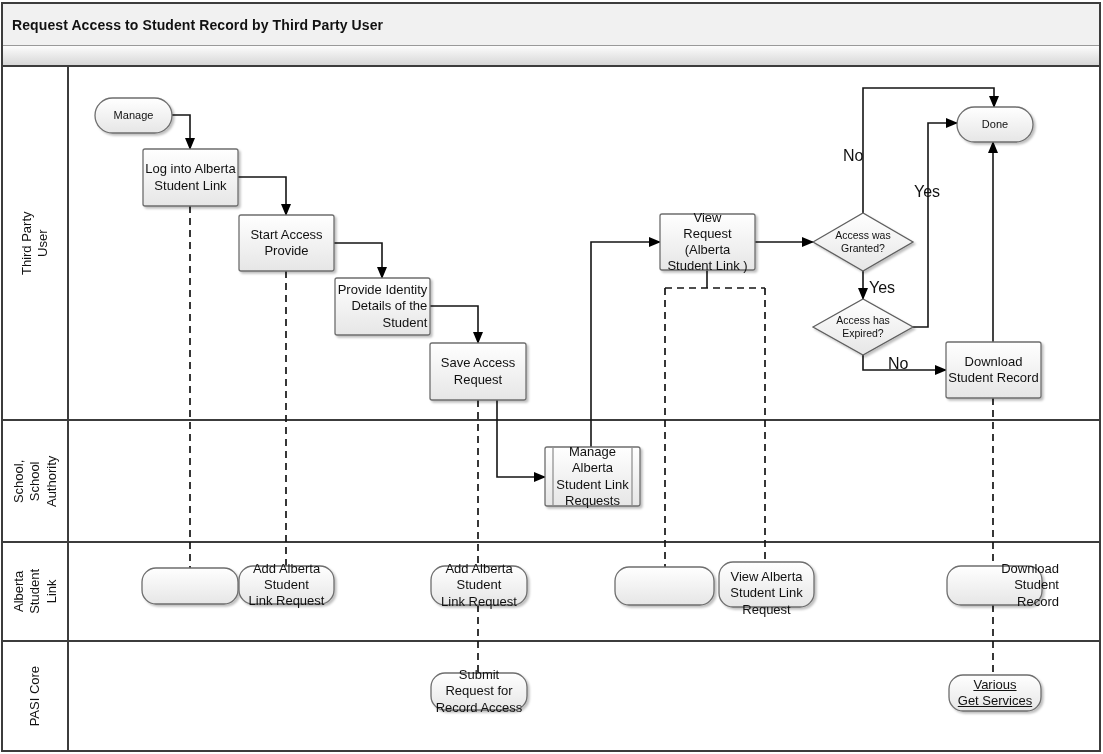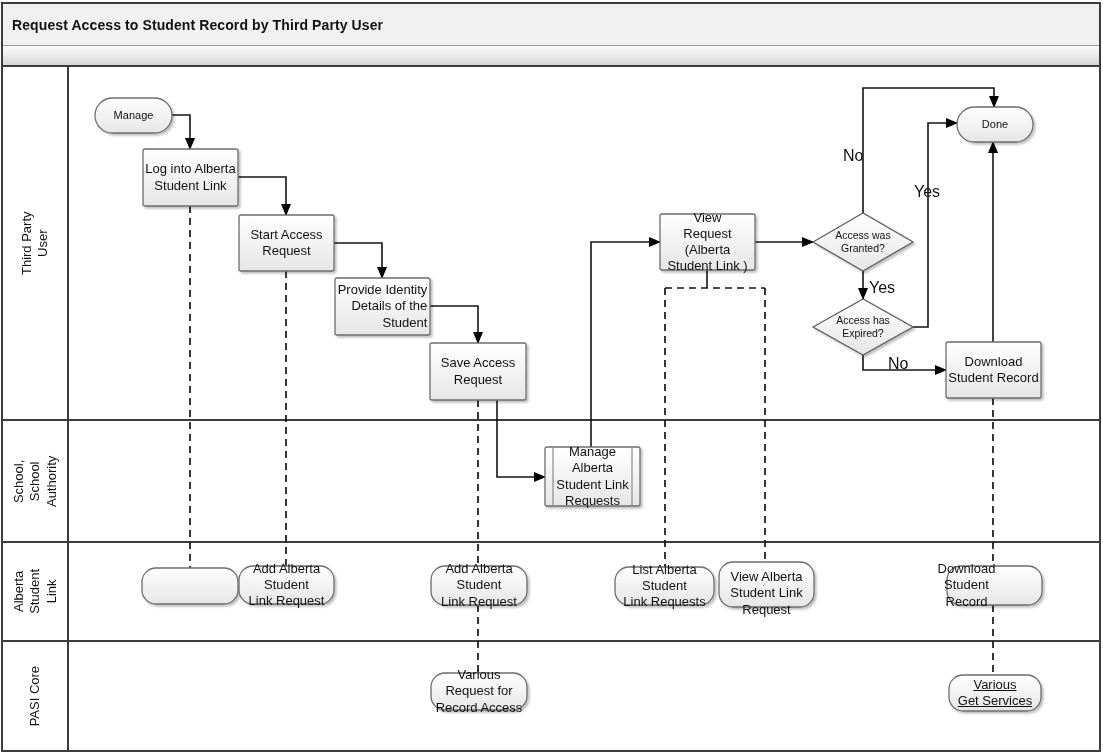--- a/index.html
+++ b/index.html
@@ -129,21 +129,21 @@
 
   <div id="node-layer">
       <div class="edge-label" style="left: 843px; top: 147px;">No</div>
       <div class="edge-label" style="left: 869px; top: 279px;">Yes</div>
       <div class="edge-label" style="left: 914px; top: 183px;">Yes</div>
       <div class="edge-label" style="left: 888px; top: 355px;">No</div>
       <div class="node-label terminator" style="left: 95px; top: 98px; width: 77px; height: 35px;">Manage</div>
       <div class="node-label process" style="left: 143px; top: 149px; width: 95px; height: 57px;">Log into Alberta
 Student Link</div>
       <div class="node-label process" style="left: 239px; top: 215px; width: 95px; height: 56px;">Start Access
-Request</div>
+Provide</div>
       <div class="node-label process" style="left: 335px; top: 278px; width: 95px; height: 57px; text-align: right;">Provide Identity
 Details of the
 Student</div>
       <div class="node-label process" style="left: 430px; top: 343px; width: 96px; height: 57px;">Save Access
 Request</div>
       <div class="node-label subprocess" style="left: 545px; top: 447px; width: 95px; height: 59px;">Manage
 Alberta
 Student Link
 Requests</div>
       <div class="node-label process" style="left: 660px; top: 214px; width: 95px; height: 56px;">View
@@ -153,25 +153,23 @@
 Granted?</div>
       <div class="node-label decision" style="left: 813px; top: 299px; width: 100px; height: 56px;">Access has
 Expired?</div>
       <div class="node-label process" style="left: 946px; top: 342px; width: 95px; height: 56px;">Download
 Student Record</div>
       <div class="node-label terminator" style="left: 957px; top: 107px; width: 76px; height: 35px; text-align: center;">Done</div>
       <div class="node-label ui" style="left: 239px; top: 566px; width: 95px; height: 38px;">Add Alberta Student
 Link Request</div>
       <div class="node-label ui" style="left: 431px; top: 566px; width: 96px; height: 39px;">Add Alberta Student
 Link Request</div>
-      <div class="node-label ui" style="left: 615px; top: 567px; width: 99px; height: 38px;">List Alberta Student
-Link Requests</div>
       <div class="node-label ui" style="left: 719px; top: 562px; width: 95px; height: 63px; text-align: center;">View Alberta
 Student Link
 Request</div>
-      <div class="node-label ui" style="left: 919px; top: 566px; width: 95px; height: 39px;">Download Student
+      <div class="node-label ui" style="left: 966px; top: 566px; width: 95px; height: 39px; text-align: right;">Download Student
 Record</div>
-      <div class="node-label ui" style="left: 431px; top: 673px; width: 96px; height: 37px;">Various Request for
+      <div class="node-label ui" style="left: 431px; top: 673px; width: 96px; height: 37px;">Submit Request for
 Record Access</div>
       <div class="node-label ui" style="left: 949px; top: 675px; width: 92px; height: 36px; text-decoration: underline;">Various
 Get Services</div>
     </div>
 </div>
 
 </body></html>

